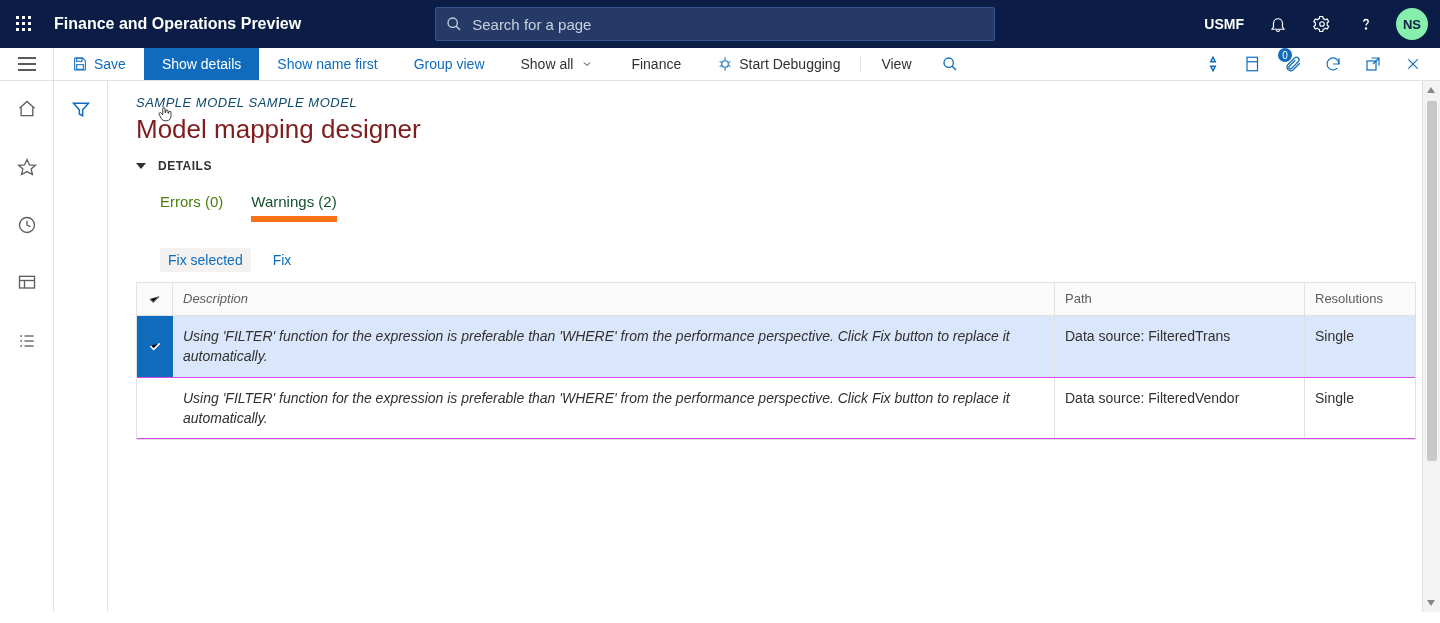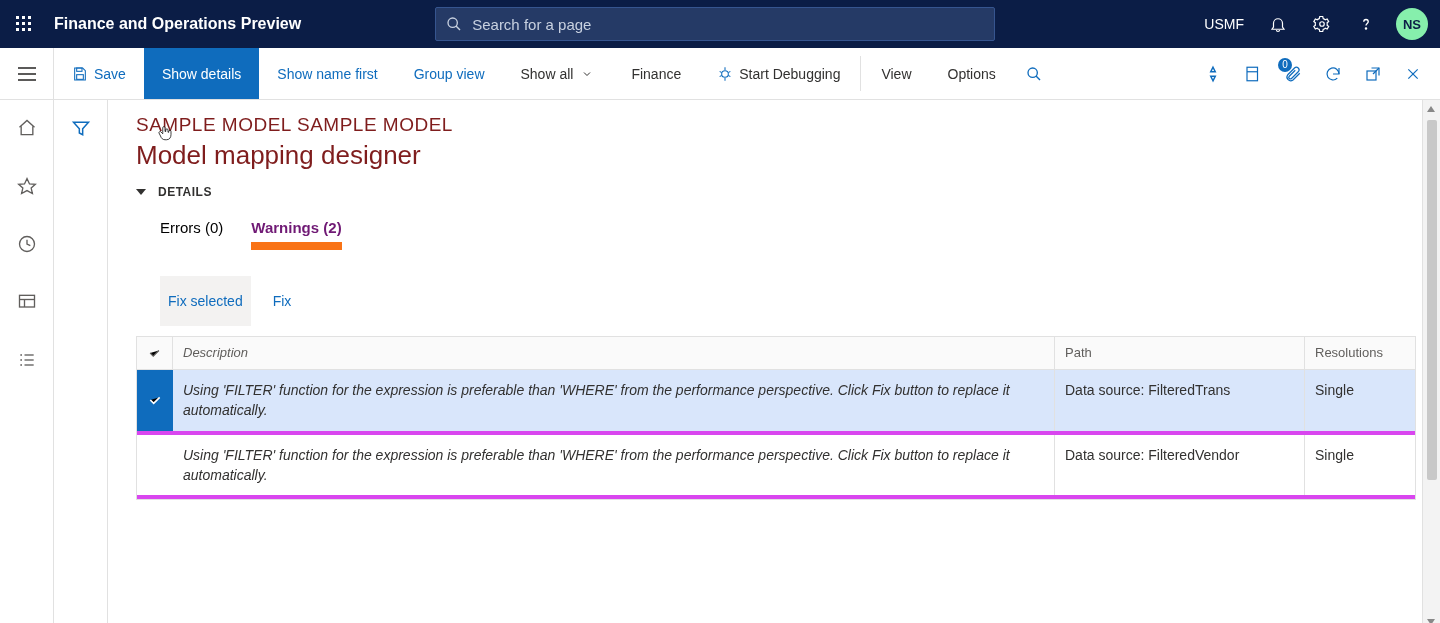--- a/index.html
+++ b/index.html
@@ -28,28 +28,28 @@
     color: #c8d1e0;
   }
   .searchbox svg { stroke:#c8d1e0; fill:none; }
   .searchbox input {
     flex:1; background:transparent; border:none; outline:none;
     color:#f0abfc; font-size:15px; margin-left:10px;
   }
   .searchbox input::placeholder { color:#c8d1e0; }
   .top-spacer { flex:1; }
   .top-right { display:flex; align-items:center; gap: 4px; padding-right:4px; }
-  .top-right .txt { padding:0 10px; font-size:14px; }
+  .top-right .txt { padding:0 10px; font-size:14px;font-weight:bold; }
   .iconbtn { width:40px; height:48px; display:flex; align-items:center; justify-content:center; cursor:pointer; }
   .iconbtn svg { stroke:#fff; fill:none; }
   .avatar { width:32px; height:32px; border-radius:50%; background:#86efac; color:#0b1d46; font-size:13px; font-weight:600; display:flex; align-items:center; justify-content:center; margin-left:6px; cursor:pointer; }
 
   
   .cmdbar {
-    height: 52px;
+    height: 33px;
     border-bottom: 1px solid #e1e1e1;
     display:flex; align-items:stretch;
   }
   .cmd-left { display:flex; align-items:stretch; }
   .cmd-item {
     display:flex; align-items:center; gap:6px;
     padding: 0 18px; cursor:pointer; font-size:14px;
     color:#323130; white-space:nowrap;
   }
   .cmd-item.link { color:#0f6cbd; }
@@ -99,56 +99,56 @@
     background:#f3f3f3; border-left:1px solid #e1e1e1;
   }
   .main-scroll-gutter::before, .main-scroll-gutter::after {
     content:""; position:absolute; left:4px; width:0; height:0;
     border-left:4px solid transparent; border-right:4px solid transparent;
   }
   .main-scroll-gutter::before { top:6px; border-bottom:6px solid #888; }
   .main-scroll-gutter::after  { bottom:6px; border-top:6px solid #888; }
   .scroll-thumb { position:absolute; right:3px; top:20px; width:10px; height:360px; background:#c8c8c8; border-radius:2px; }
 
-  .crumb { font-size:19px; color:#7f1d1d; letter-spacing:.5px; }
+  .crumb { font-size:13px; color:#0c4a6e; letter-spacing:.5px;font-style:italic; }
   .page-title { font-size:26px; font-weight:400; color:#7f1d1d; margin-top:4px; }
 
   .section-hdr { display:flex; align-items:center; gap:12px; margin-top:14px; cursor:pointer; }
   .section-hdr .caret {
     width:0;height:0;border-left:5px solid transparent;border-right:5px solid transparent;
     border-top:6px solid #323130;
   }
   .section-hdr .lbl { font-size:12px; font-weight:700; letter-spacing:.5px; }
 
   .tabs { display:flex; gap:28px; margin-top:14px; padding-left:24px; }
-  .tab { font-size:15px; color:#000000; padding:6px 0; cursor:pointer; }
-  .tab.active { color:#701a75; border-bottom:8px solid #f97316; font-weight:700;}
+  .tab { font-size:15px; color:#4d7c0f; padding:6px 0; cursor:pointer; }
+  .tab.active { color:#14532d; border-bottom:6px solid #f97316; font-weight:400;}
 
   .rowbtns { display:flex; gap:14px; margin-top:26px; padding-left:24px; }
-  .rowbtns .lbtn { color:#0f6cbd; cursor:pointer; padding:17px 8px; position:relative;}
+  .rowbtns .lbtn { color:#0f6cbd; cursor:pointer; padding:4px 8px; position:relative;}
   .rowbtns .lbtn.hover { background:#f3f2f1; }
 
   .cursor-hand {
     position:absolute; left:48px; top:22px; width:18px; height:22px;
     pointer-events:none;
   }
 
   
   .grid { margin-top:10px; border:1px solid #e1e1e1; }
   .ghdr { display:flex; background:#fff; border-bottom:1px solid #e1e1e1; }
   .gcell { padding:8px 10px; font-size:13px; border-right:1px solid #e1e1e1;}
   .gcell:last-child { border-right:none; }
   .col-chk { width:36px; display:flex; align-items:center; justify-content:center; }
   .col-desc { flex:1;font-style:italic; }
   .col-path { width:250px; }
   .col-res { width:110px; }
   .ghdr .gcell { color:#605e5c; background:#fafafa;}
   .ghdr .col-chk svg { stroke:#605e5c; }
 
-  .grow { display:flex; border-bottom:4px solid #d946ef; }
+  .grow { display:flex; border-bottom:1px solid #d946ef; }
   .grow .gcell { padding:10px 10px; font-size:14px; line-height:1.45; }
   .grow.selected { background:#d9e6fb; }
   .grow.selected .col-chk { background:#0f6cbd; }
   .grow.selected .col-chk svg { stroke:#fff; }
   .grow .col-chk { border-right:none; }
   .grow .col-desc { border-right:1px solid #e1e1e1;}
   .grow .col-path { border-right:1px solid #e1e1e1;}
   .chkmark { width:16px; height:16px; }
 
 </style>
@@ -256,23 +256,20 @@
             <line x1="4" y1="16" x2="7" y2="14"></line>
             <line x1="17" y1="14" x2="20" y2="16"></line>
           </svg>
       </span>
       <span>Start Debugging</span>
     </div>
     <div class="cmd-divider"></div>
     <div class="cmd-item">
       <span>View</span>
     </div>
-    <div class="cmd-item">
-      <span>Options</span>
-    </div>
     <div class="cmd-item" style="padding:0 12px;color:#0f6cbd">
       <span class="ico">
         <svg width="16" height="16" viewBox="0 0 24 24" stroke-width="2">
             <circle cx="10" cy="10" r="7"></circle>
             <line x1="21" y1="21" x2="15" y2="15"></line>
           </svg>
       </span>
     </div>
   </div>
 

